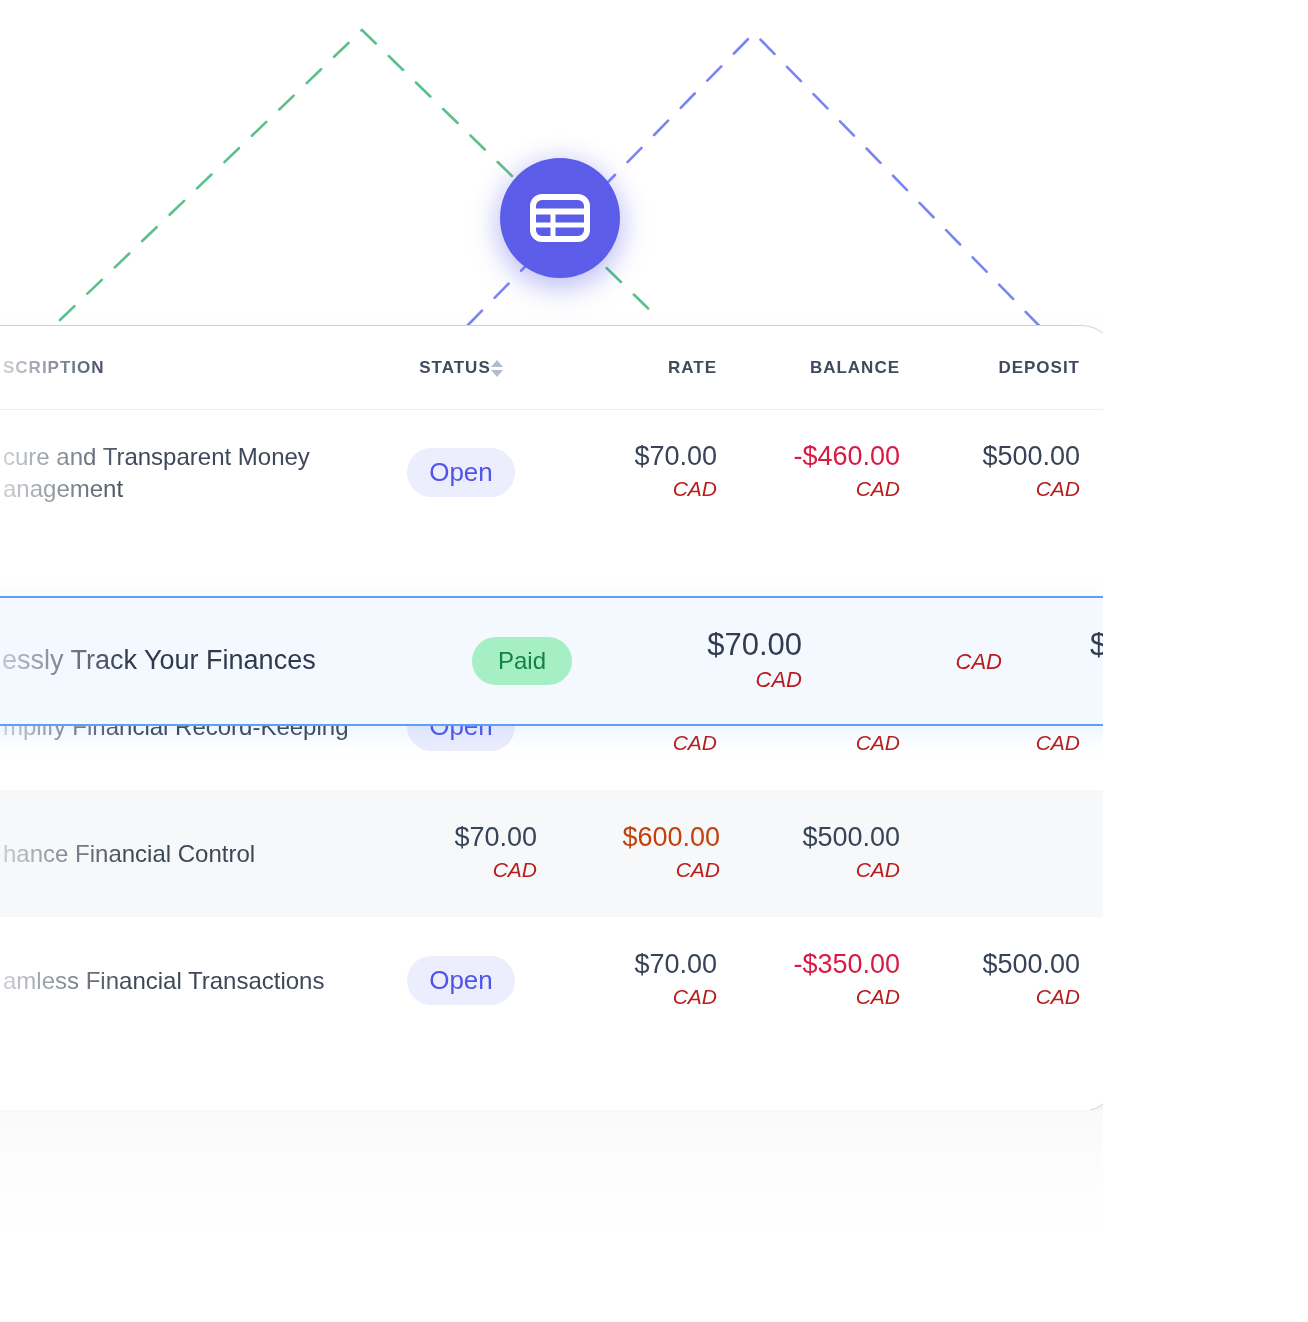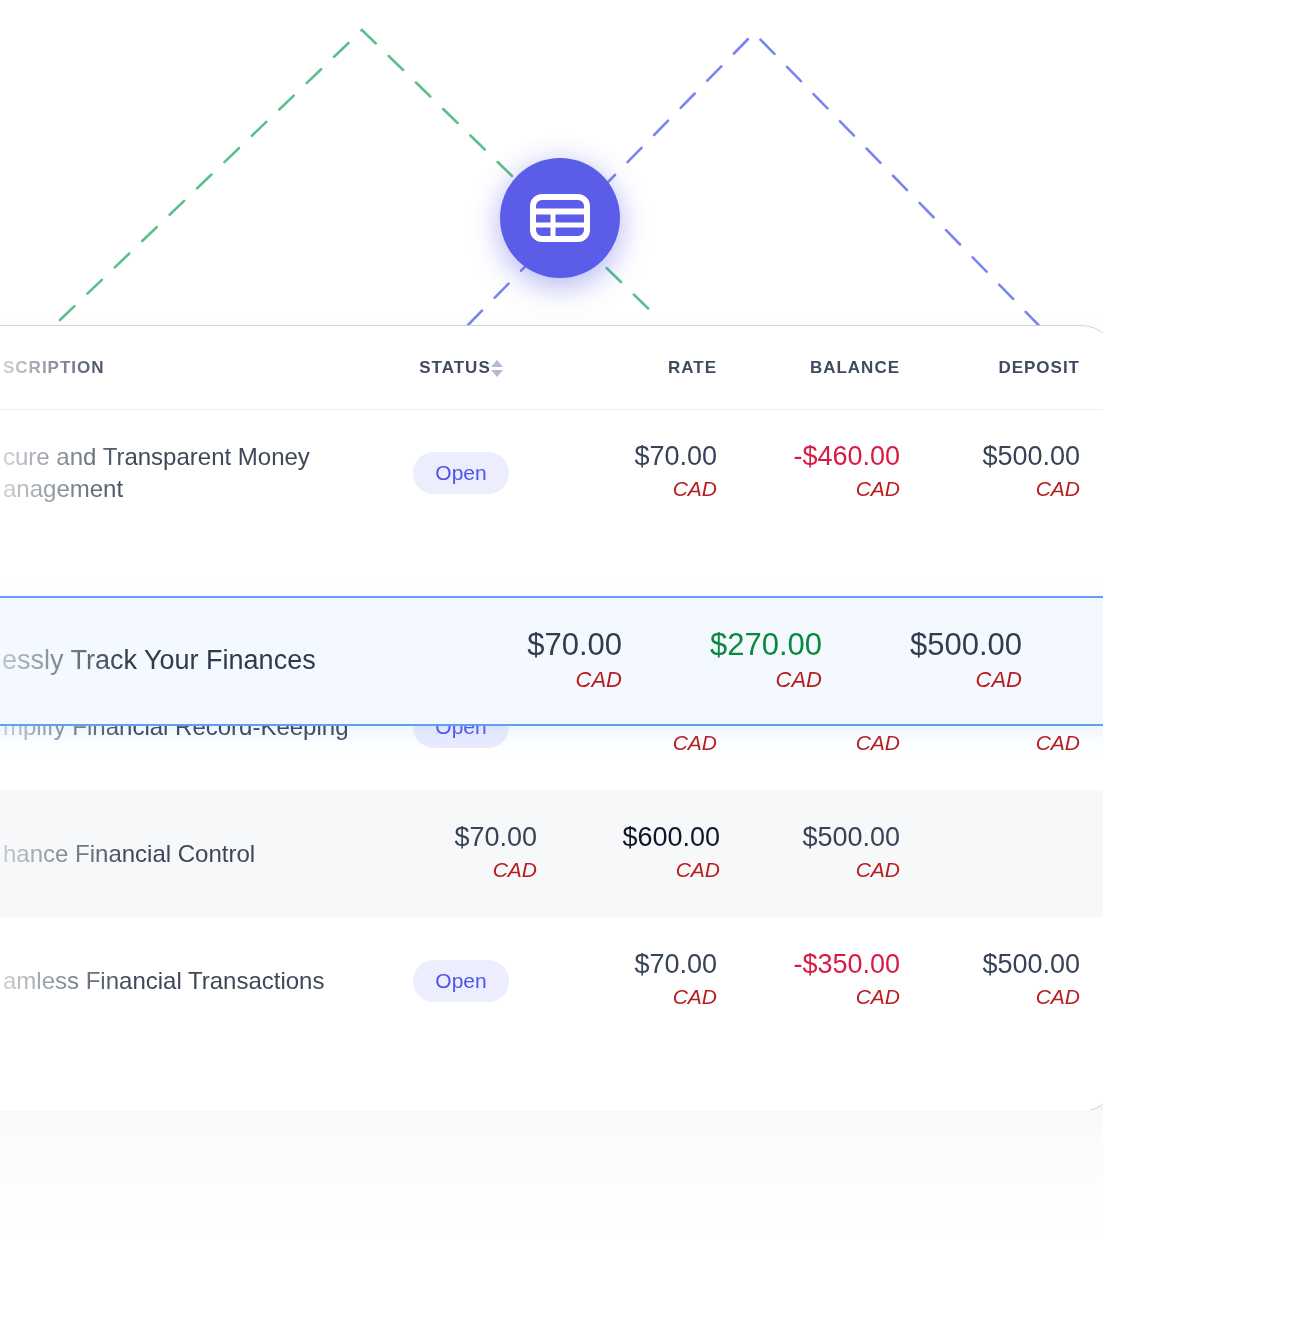--- a/index.html
+++ b/index.html
@@ -159,35 +159,35 @@
   .c-money.bal { width: 180px; padding-right: 6px; }
   .c-money.dep { width: 180px; padding-right: 6px; }
 
   .amount {
     font-size: 27px;
     color: #384357;
     line-height: 1.22;
     white-space: nowrap;
   }
   .amount.neg { color: #d81b45; }
-  .amount.pos { color: #0f172a; }
+  .amount.pos { color: #c2410c; }
   .curr {
     font-size: 21px;
     color: #b91c1c;
     line-height: 1.5;
     font-style: italic;
   }
 
   
   .badge {
     display: inline-flex;
     align-items: center;
     justify-content: center;
     border-radius: 999px;
-    font-size: 21px;
+    font-size: 26px;
     padding: 9px 22px;
     white-space: nowrap;
   }
   .badge.open     { background: #ecedfd; color: #4f55e8; }
   .badge.paid     { background: #a6efc5; color: #13804a; font-size: 24px; padding: 10px 26px; }
   .badge.inactive { background: #e6eaf1; color: #475065; }
 
   
   .row-highlight {
     position: absolute;
@@ -343,26 +343,28 @@
             <div class="curr">CAD</div>
           </div>
         </div>
 
       </div>
     </div>
   </div>
 
   <div class="row-highlight">
     <div class="cell c-desc">essly Track Your Finances</div>
+    <div class="cell c-status">
+      <span class="badge paid">Paid</span>
+    </div>
     <div class="cell c-money">
       <div class="amount">$70.00</div>
       <div class="curr">CAD</div>
     </div>
     <div class="cell c-money">
-      <div class="amount pos">$270.00</div>
       <div class="curr">CAD</div>
     </div>
     <div class="cell c-money">
       <div class="amount">$500.00</div>
       <div class="curr">CAD</div>
     </div>
   </div>
 
   <div class="bottom-fade"></div>
 </div>

